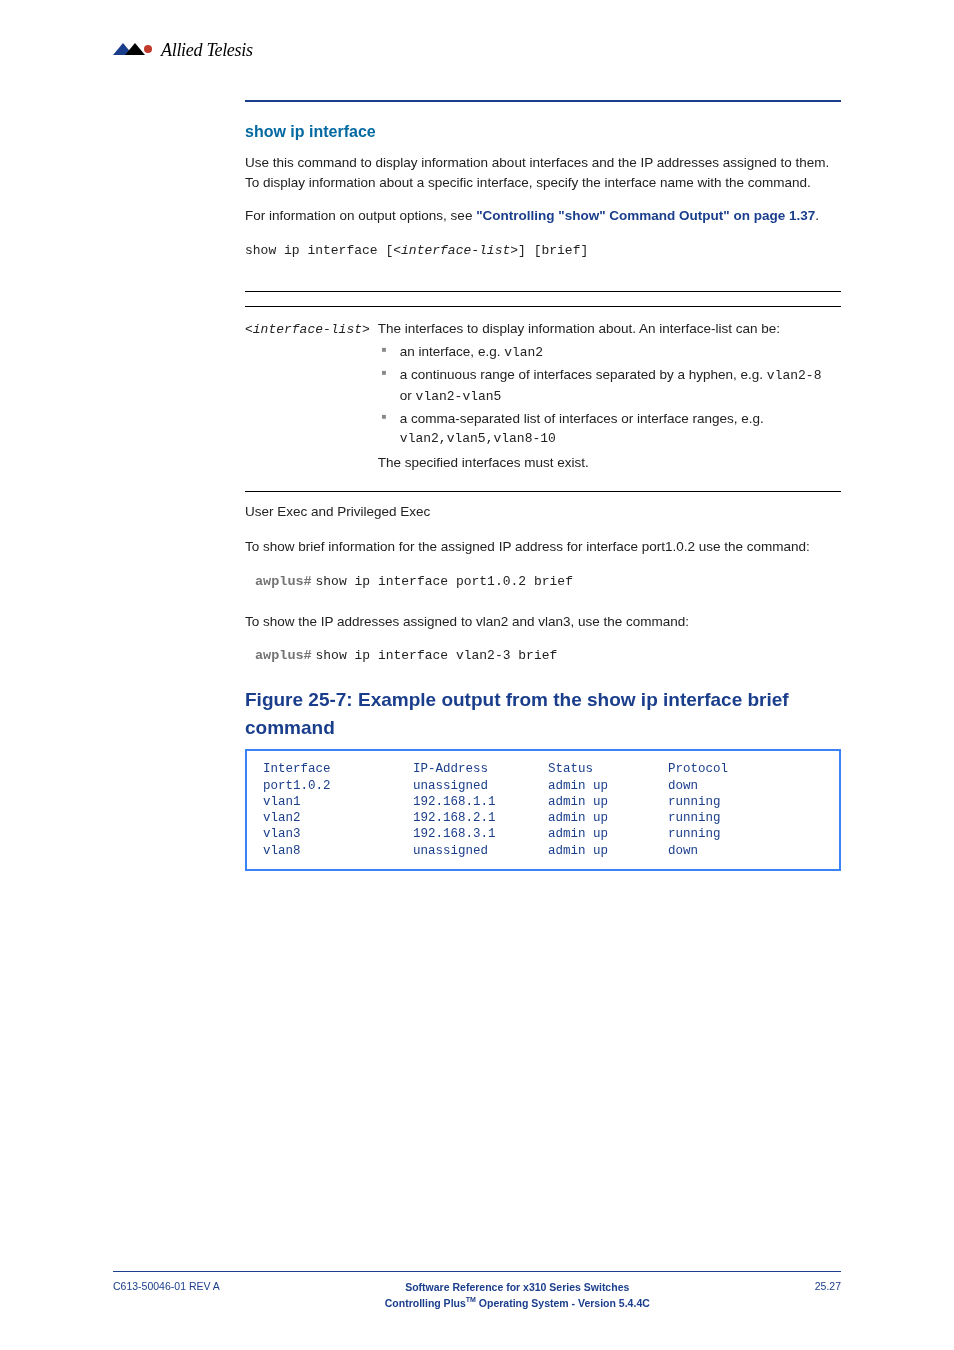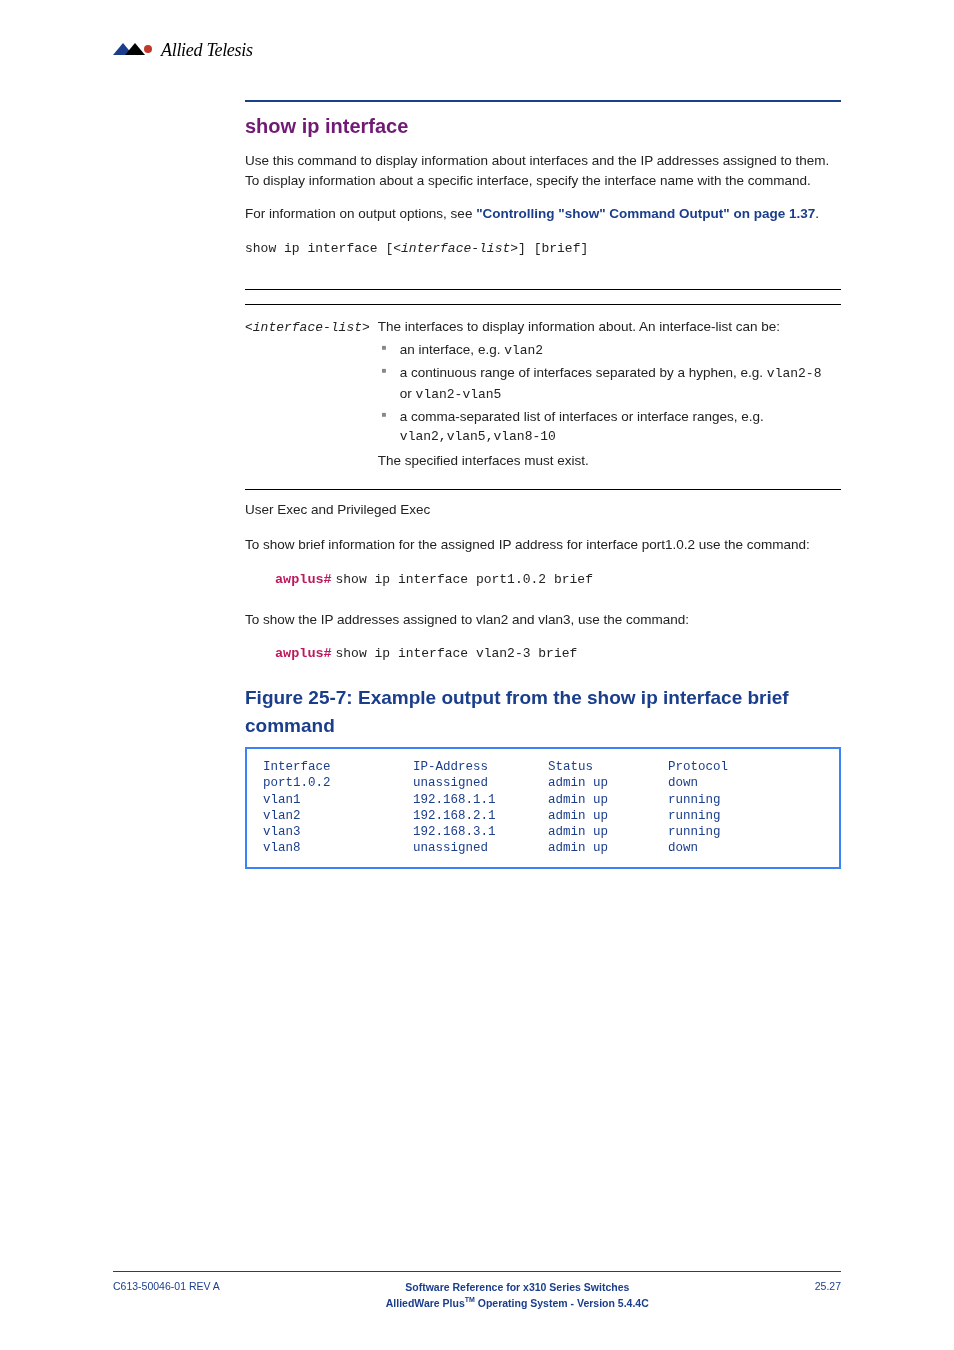--- a/index.html
+++ b/index.html
@@ -49,24 +49,24 @@
   .section-rule.full {
     margin-left: 132px;
     margin-right: 0;
   }
   .content {
     padding-left: 132px;
     font-size: 13.5px;
     line-height: 1.45;
   }
   h1.cmd-title {
-    font-size: 20px;
+    font-size: 16px;
     font-weight: 700;
-    color: #701a75;
-    margin: 10px 0 10px 0;
+    color: #0369a1;
+    margin: 18px 0 10px 0;
   }
   .para {
     margin: 0 0 14px 0;
     color: #222;
   }
   .link { color: #1a3e8c; font-weight: 600; }
   .row { position: relative; margin-bottom: 6px; }
   code, .mono {
     font-family: "Courier New", Courier, monospace;
     font-size: 13px;
@@ -93,22 +93,21 @@
     position: absolute;
     left: -14px;
     top: 2px;
     font-size: 8px;
     color: #888;
   }
   .prompt-line { margin: 4px 0 16px 10px; }
   .prompt {
     font-family: "Courier New", Courier, monospace;
     font-weight: bold;
-    color: #be185d;
-    margin-left: 20px;
+    color: #737373;
   }
   .fig-caption {
     color: #1a3e8c;
     font-weight: 700;
     font-size: 19px;
   }
   .output-box {
     border: 2px solid #3b82f6;
     padding: 10px 16px;
     margin-top: 8px;
@@ -234,19 +233,19 @@
 vlan3               192.168.3.1       admin up        running
 vlan8               unassigned        admin up        down</div>
   </div>
 
   <div class="footer">
     <hr class="footer-rule">
     <div class="footer-line">
       <span>C613-50046-01 REV A</span>
       <span class="footer-center">
         <span>Software Reference for x310 Series Switches</span><br>
-        <span>AlliedWare Plus</span><span class="sup">TM</span><span> Operating System - Version 5.4.4C</span>
+        <span>Controlling Plus</span><span class="sup">TM</span><span> Operating System - Version 5.4.4C</span>
       </span>
       <span>25.27</span>
     </div>
   </div>
 
 </div>
 
 </body></html>

